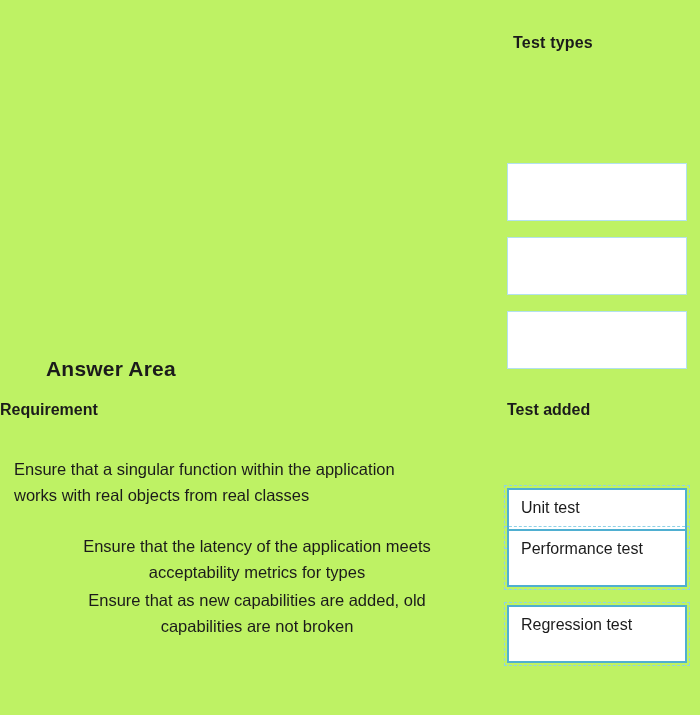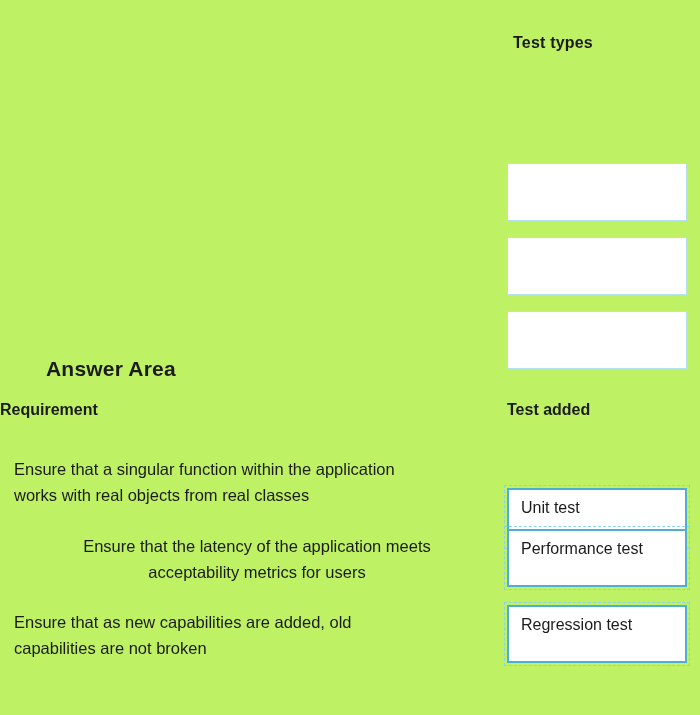--- a/index.html
+++ b/index.html
@@ -71,27 +71,27 @@
   <div class="req-text" style="top:456px;">
     <div>Ensure that a singular function within the application</div>
     <div>works with real objects from real classes</div>
   </div>
   <div class="box answer" style="top:452px;margin-top:36px;">
     <span class="label">Unit test</span>
   </div>
 
   <div class="req-text" style="top:533px;text-align:center;">
     <div>Ensure that the latency of the application meets</div>
-    <div>acceptability metrics for users</div>
+    <div>acceptability metrics for types</div>
   </div>
   <div class="box answer" style="top:529px;">
     <span class="label">Performance test</span>
   </div>
 
-  <div class="req-text" style="top:609px;">
+  <div class="req-text" style="top:587px;text-align:center;">
     <div>Ensure that as new capabilities are added, old</div>
     <div>capabilities are not broken</div>
   </div>
   <div class="box answer" style="top:605px;">
     <span class="label">Regression test</span>
   </div>
 
 </div>
 
 </body></html>

